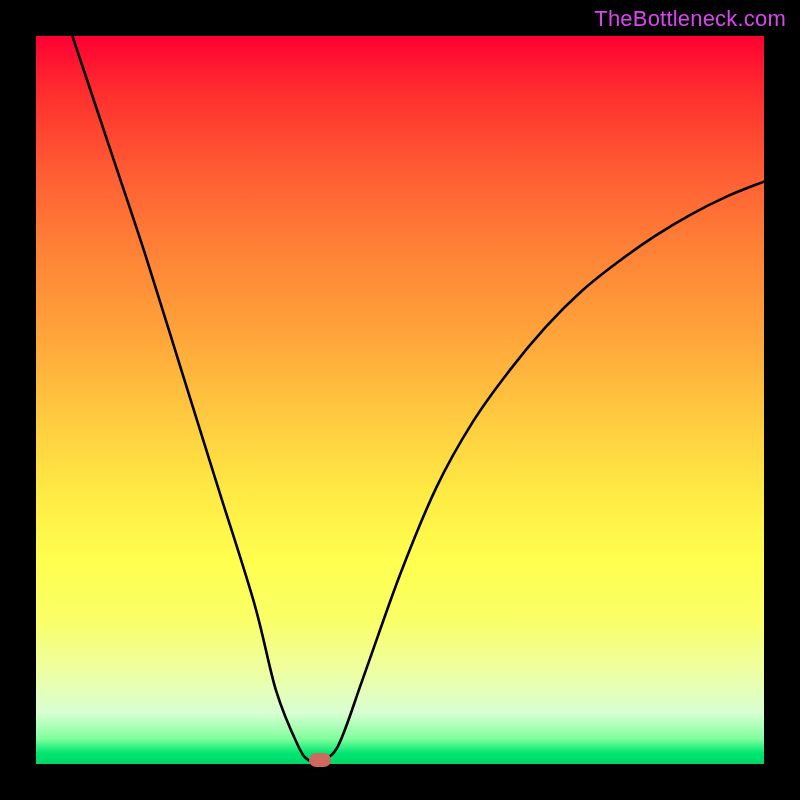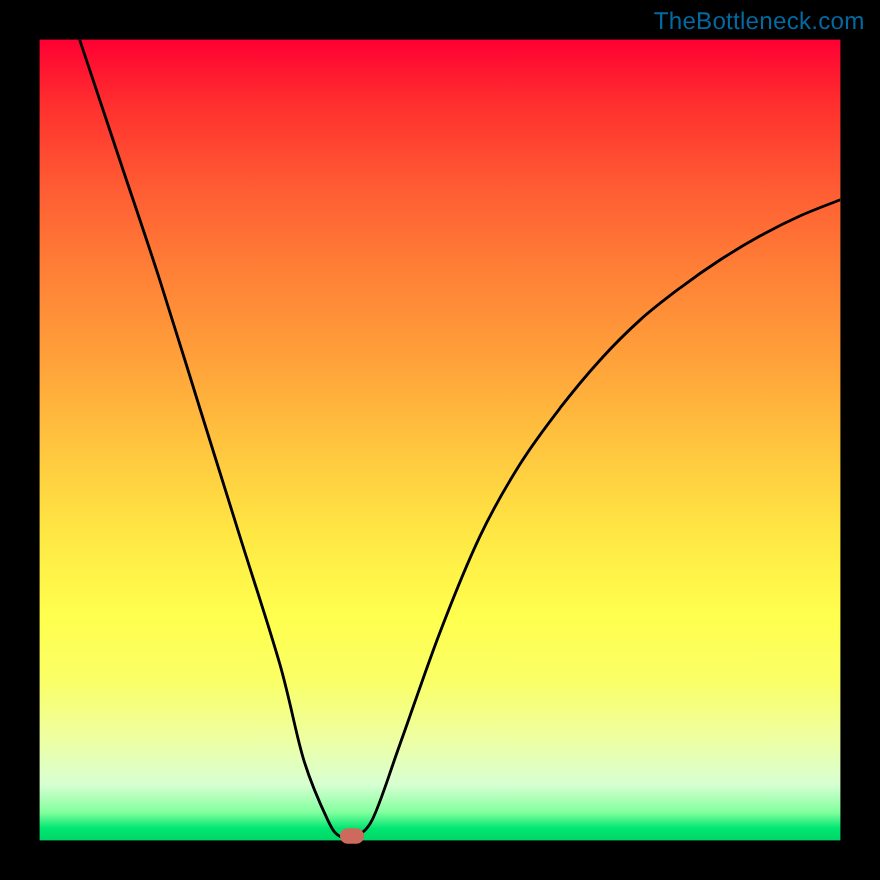--- a/index.html
+++ b/index.html
@@ -14,21 +14,21 @@
   .stage {
     position: relative;
     width: 800px;
     height: 800px;
     background: #000;
   }
   .watermark {
     position: absolute;
     top: 6px;
     right: 14px;
-    color: #0369a1;
+    color: #d946ef;
     font-size: 22px;
     font-weight: 400;
     letter-spacing: 0.2px;
     z-index: 10;
   }
   .plot-area {
     position: absolute;
     left: 36px;
     top: 36px;
     width: 728px;

